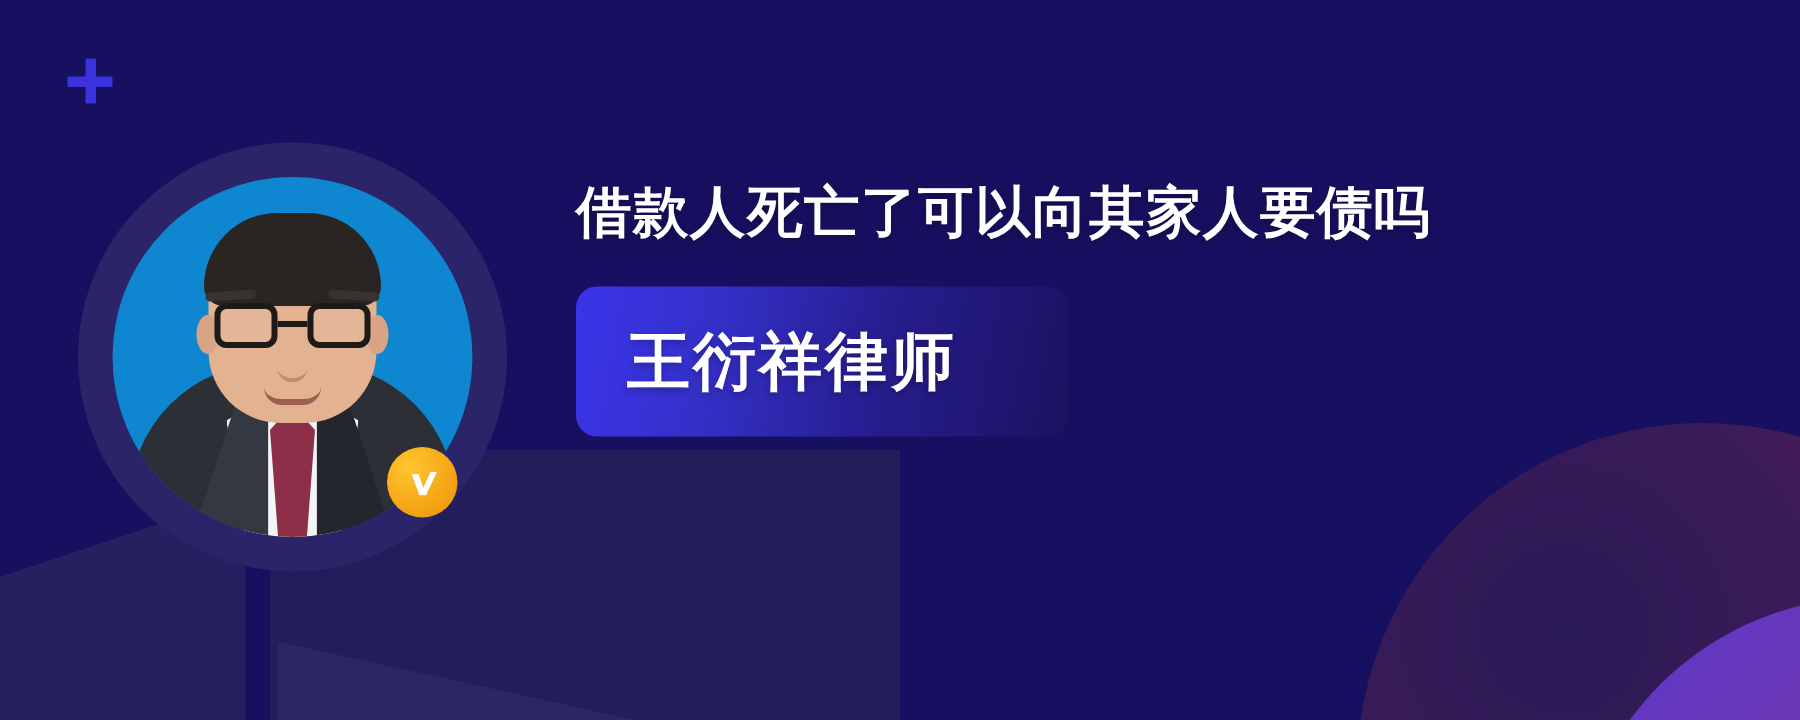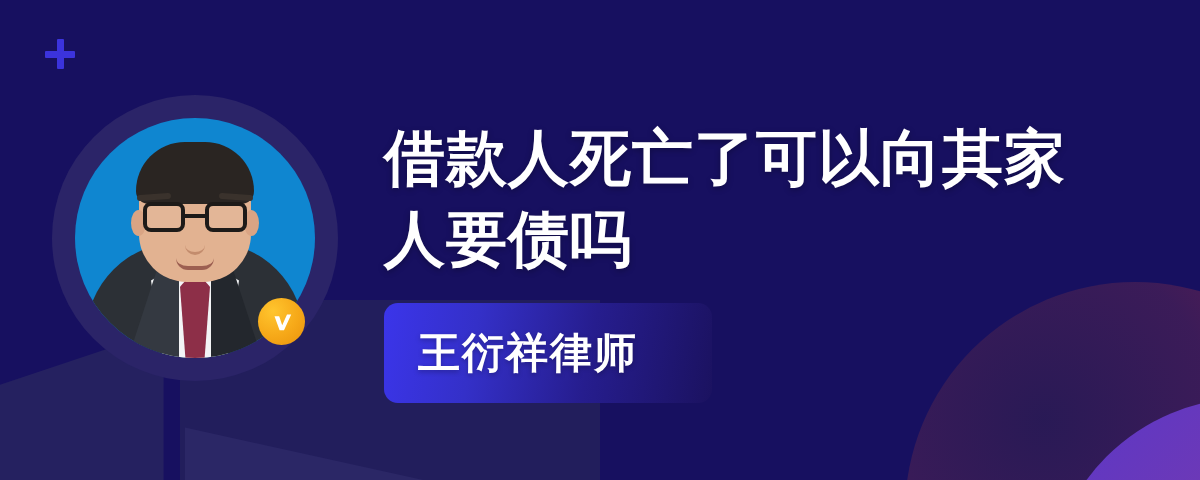--- a/index.html
+++ b/index.html
@@ -285,21 +285,21 @@
   
   .content {
     position: absolute;
     left: 384px;
     top: 118px;
     width: 730px;
   }
   .headline {
     margin: 0;
     color: #ffffff;
-    font-size: 61px;
+    font-size: 37px;
     font-weight: bold;
     line-height: 1.32;
     letter-spacing: 1px;
     text-shadow: 0 2px 6px rgba(0,0,0,0.28);
     white-space: pre-wrap;
   }
   .name-badge {
     margin-top: 24px;
     display: inline-flex;
     align-items: center;

